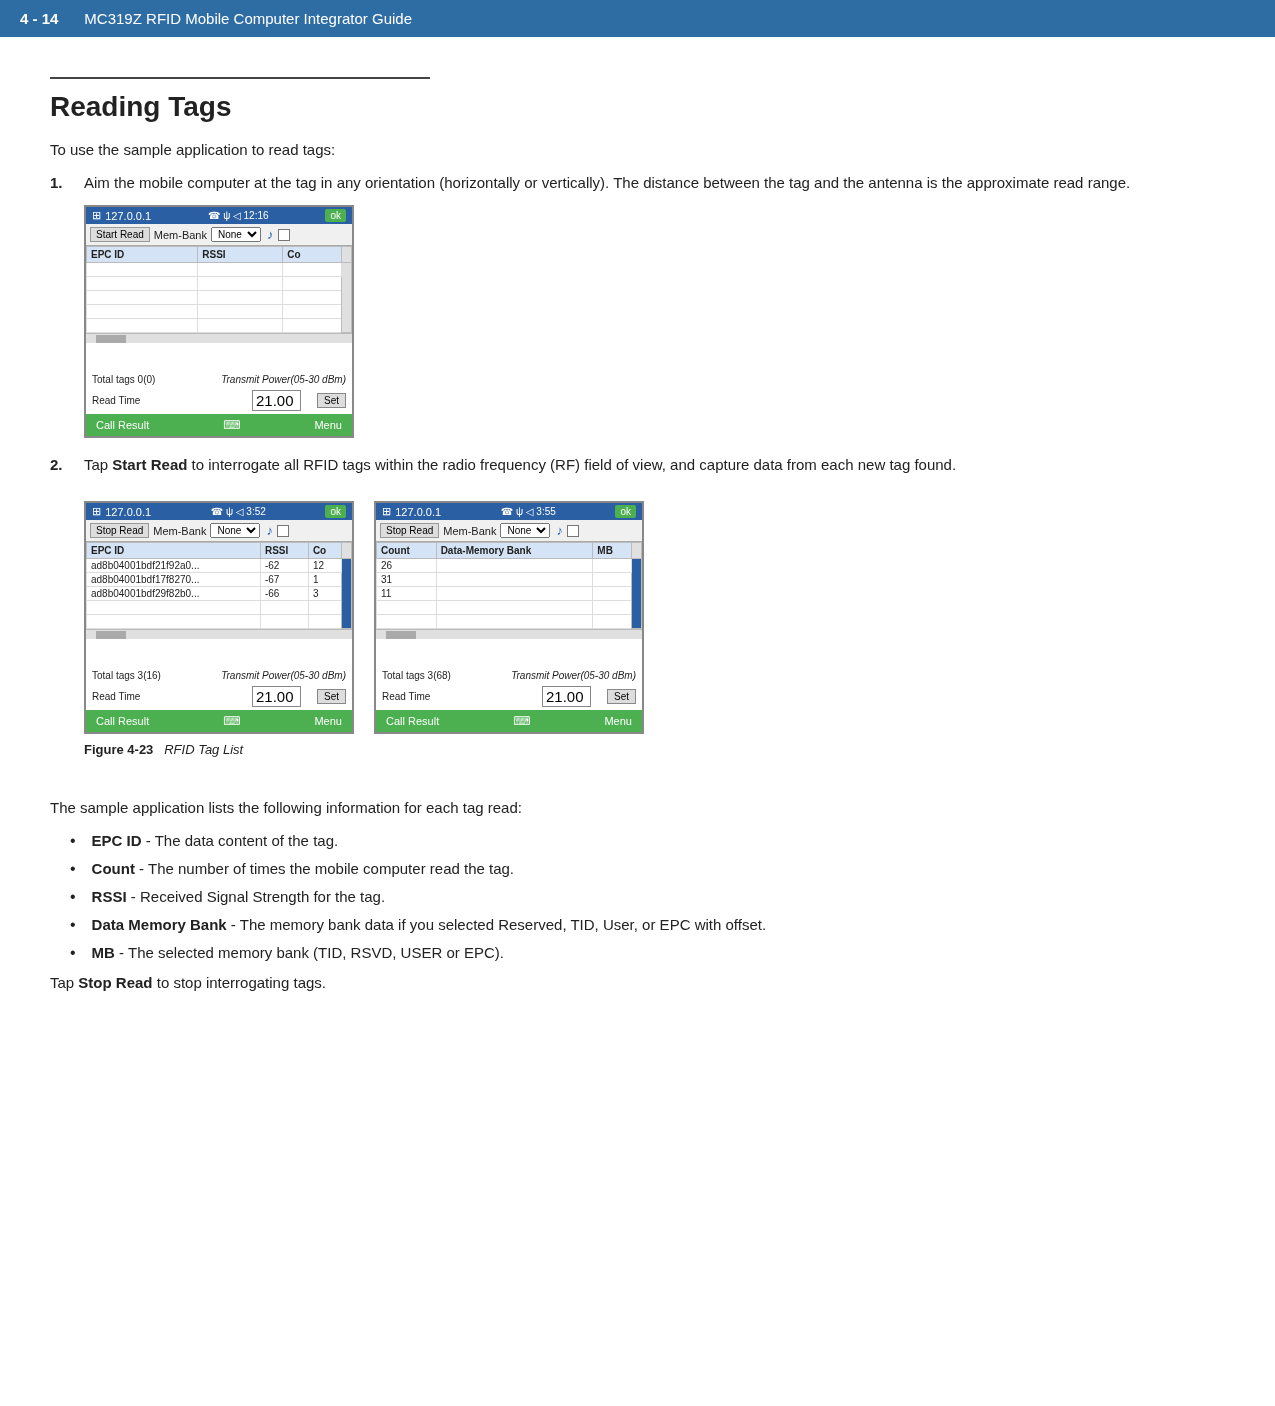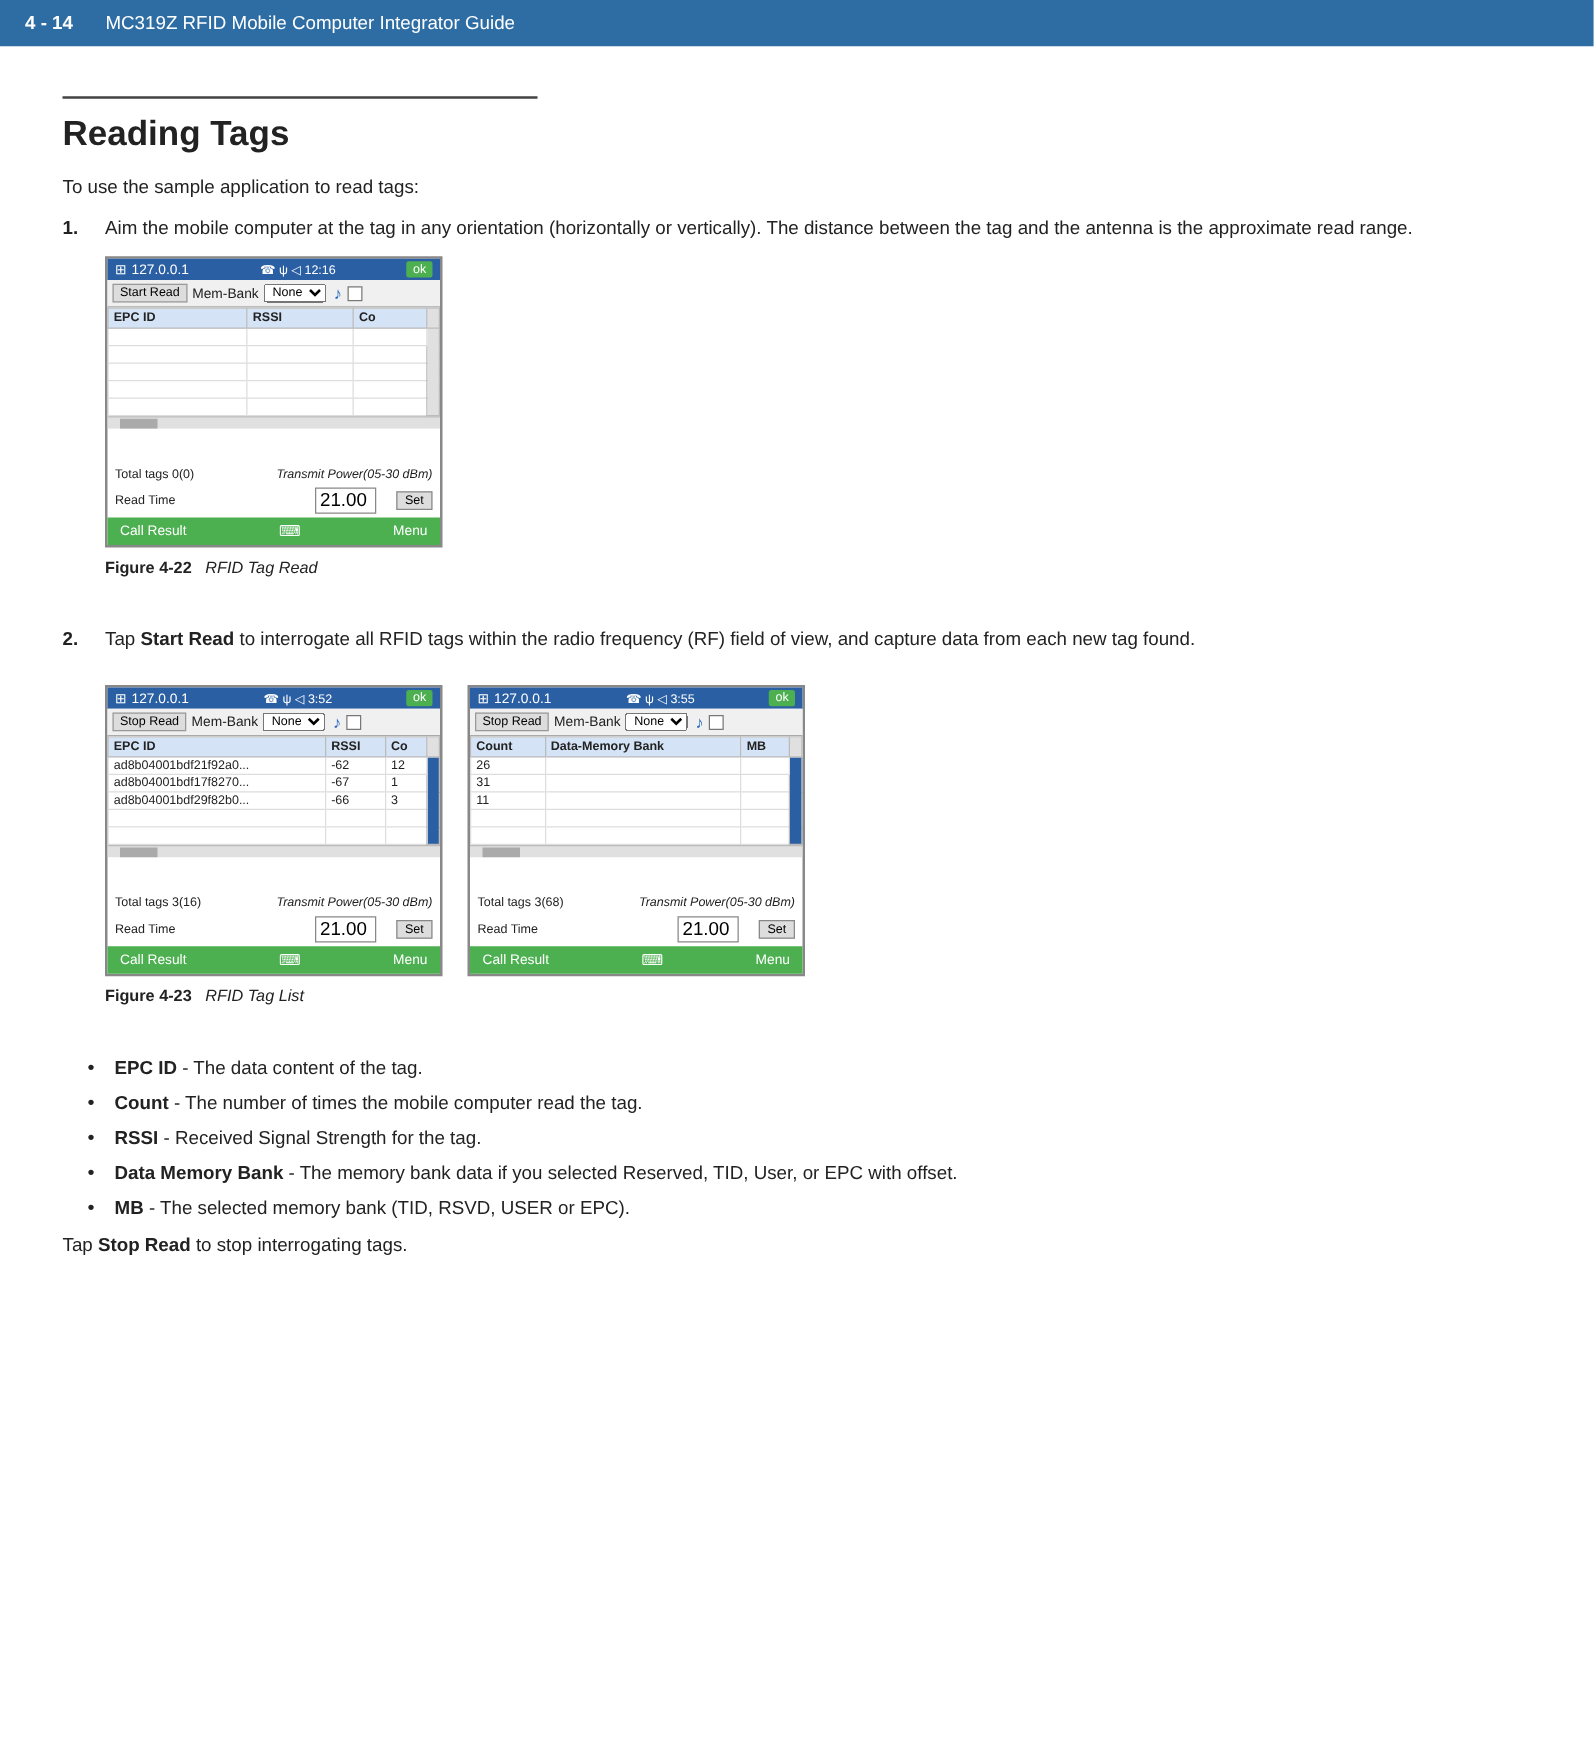--- a/index.html
+++ b/index.html
@@ -347,24 +347,20 @@
         </div>
 
         <div class="device-footer">
           <span>Call Result</span>
           <span class="keyboard-icon">⌨</span>
           <span>Menu</span>
         </div>
       </div>
 
       
-      <div class="figure-caption">
-        <strong>Figure 4-22</strong>
-        &nbsp;&nbsp;<em>RFID Tag Read</em>
-      </div>
     </div>
   </div>
 
   <div class="numbered-item">
     <span class="num">2.</span>
     <div class="item-content">
       <span>Tap </span><strong>Start Read</strong><span> to interrogate all RFID tags within the radio frequency (RF) field of view, and capture data from each new tag found.</span>
 
       
       <div class="screenshots-row">
@@ -530,20 +526,21 @@
       </div>
 
       
       <div class="figure-caption">
         <strong>Figure 4-23</strong>
         &nbsp;&nbsp;<em>RFID Tag List</em>
       </div>
     </div>
   </div>
 
+  <p class="intro-text">The sample application lists the following information for each tag read:</p>
   <ul class="bullet-list">
     <li>
       <span></span>
       <span><strong>EPC ID</strong><span> - The data content of the tag.</span></span>
     </li>
     <li>
       <span></span>
       <span><strong>Count</strong><span> - The number of times the mobile computer read the tag.</span></span>
     </li>
     <li>

